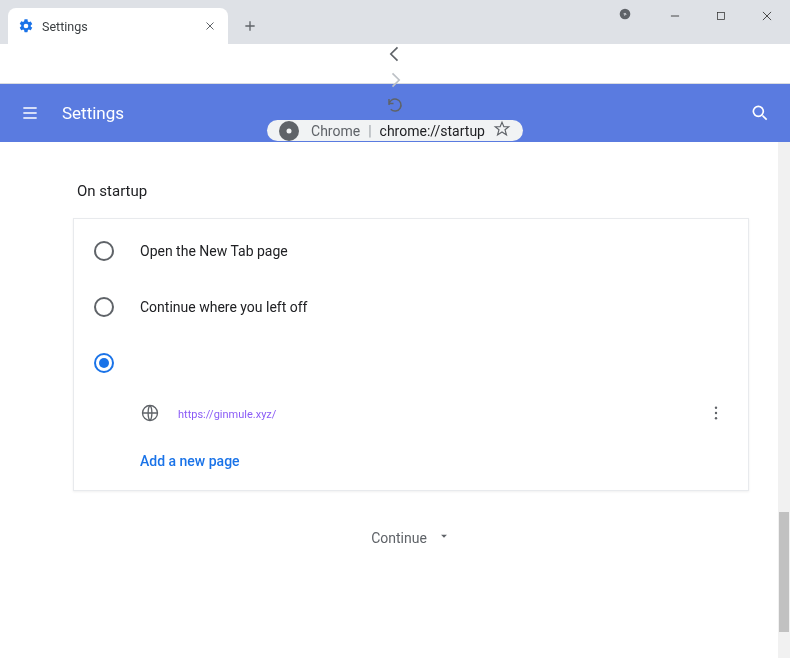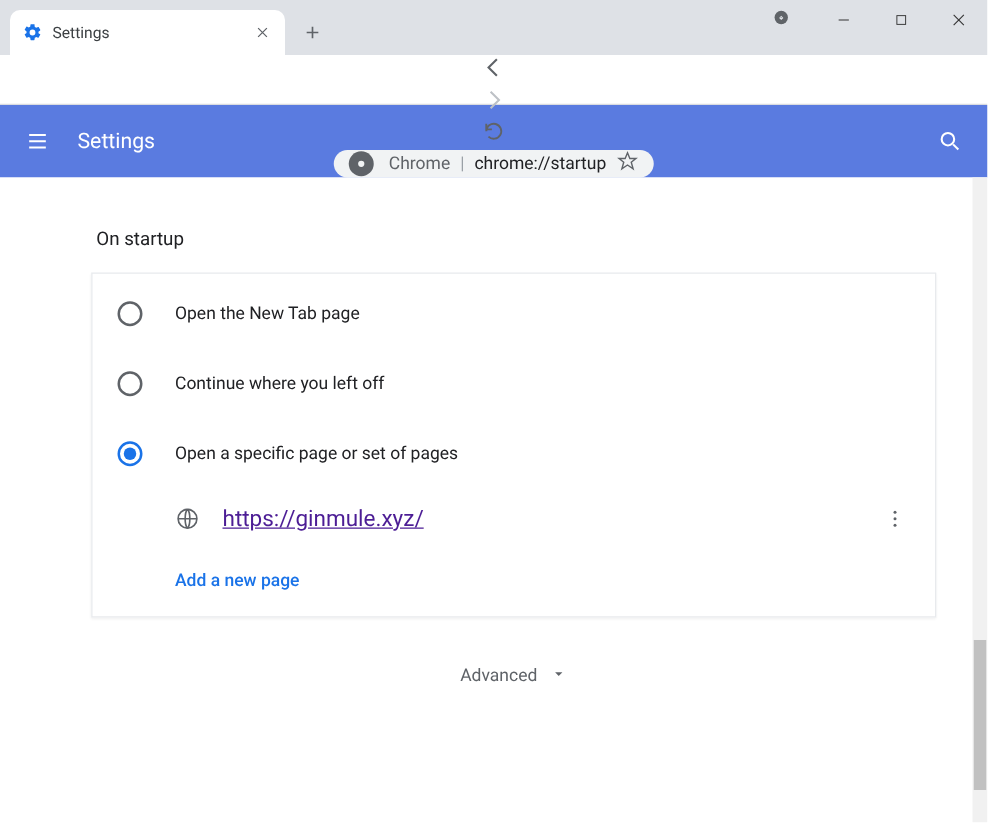--- a/index.html
+++ b/index.html
@@ -44,21 +44,21 @@
   .card { background:#fff; border:1px solid #e8eaed; border-radius: 0; box-shadow: 0 1px 2px rgba(60,64,67,0.08); padding: 4px 0; }
   .radio-row { display:flex; align-items:center; padding: 18px 20px; gap: 26px; cursor:pointer; }
   .radio { width:20px; height:20px; border-radius:50%; border:2px solid #5f6368; position:relative; flex-shrink:0; }
   .radio.selected { border-color:#1a73e8; }
   .radio.selected::after { content:""; position:absolute; inset:3px; background:#1a73e8; border-radius:50%; }
   .radio-label { font-size:14px; color:#202124; }
   .page-row { display:flex; align-items:center; padding: 12px 20px 12px 66px; gap: 18px; }
   .globe { width:20px; height:20px; color:#5f6368; flex-shrink:0; }
   .page-text { flex:1; }
   .page-title { font-size:14px; color:#202124; }
-  .page-url { font-size:18px; color:#4c1d95; margin-top:2px;text-decoration:underline; }
+  .page-url { font-size:11px; color:#8b5cf6; margin-top:2px; }
   .row-kebab { width:24px; color:#5f6368; cursor:pointer; display:flex; align-items:center; justify-content:center; }
   .link-row { padding: 16px 20px 16px 66px; }
   .link { color:#1a73e8; font-size:14px; cursor:pointer; font-weight:500; }
   .advanced { display:flex; align-items:center; justify-content:center; gap:10px; margin-top: 38px; color:#5f6368; font-size:14px; cursor:pointer; }
 
   
   .vscroll { position:absolute; right:0; top:0; bottom:0; width:12px; background:#f1f1f1; }
   .vscroll-thumb { position:absolute; left:1px; right:1px; background:#c1c1c1; }
 </style>
 </head>
@@ -183,21 +183,20 @@
           <div class="radio-label">Open the New Tab page</div>
         </div>
 
         <div class="radio-row">
           <div class="radio"></div>
           <div class="radio-label">Continue where you left off</div>
         </div>
 
         <div class="radio-row">
           <div class="radio selected"></div>
-          <div class="radio-label">Open a specific page or set of pages</div>
         </div>
 
         <div class="page-row">
           <span class="globe">
             <svg viewBox="0 0 24 24" width="20" height="20" fill="none" stroke="#5f6368" stroke-width="1.6">
                 <circle cx="12" cy="12" r="9"></circle>
                 <path d="M3 12h18M12 3c3 3 3 15 0 18M12 3c-3 3-3 15 0 18"></path>
               </svg>
           </span>
           <div class="page-text">
@@ -213,21 +212,21 @@
         </div>
 
         <div class="link-row">
           <span class="link">Add a new page</span>
         </div>
 
 
       </div>
 
       <div class="advanced">
-        <span>Advanced</span>
+        <span>Continue</span>
         <span>
           <svg viewBox="0 0 24 24" width="14" height="14" fill="#5f6368">
               <path d="M7 10l5 5 5-5z"></path>
             </svg>
         </span>
       </div>
     </div>
   </div>
 
   <div class="vscroll">

